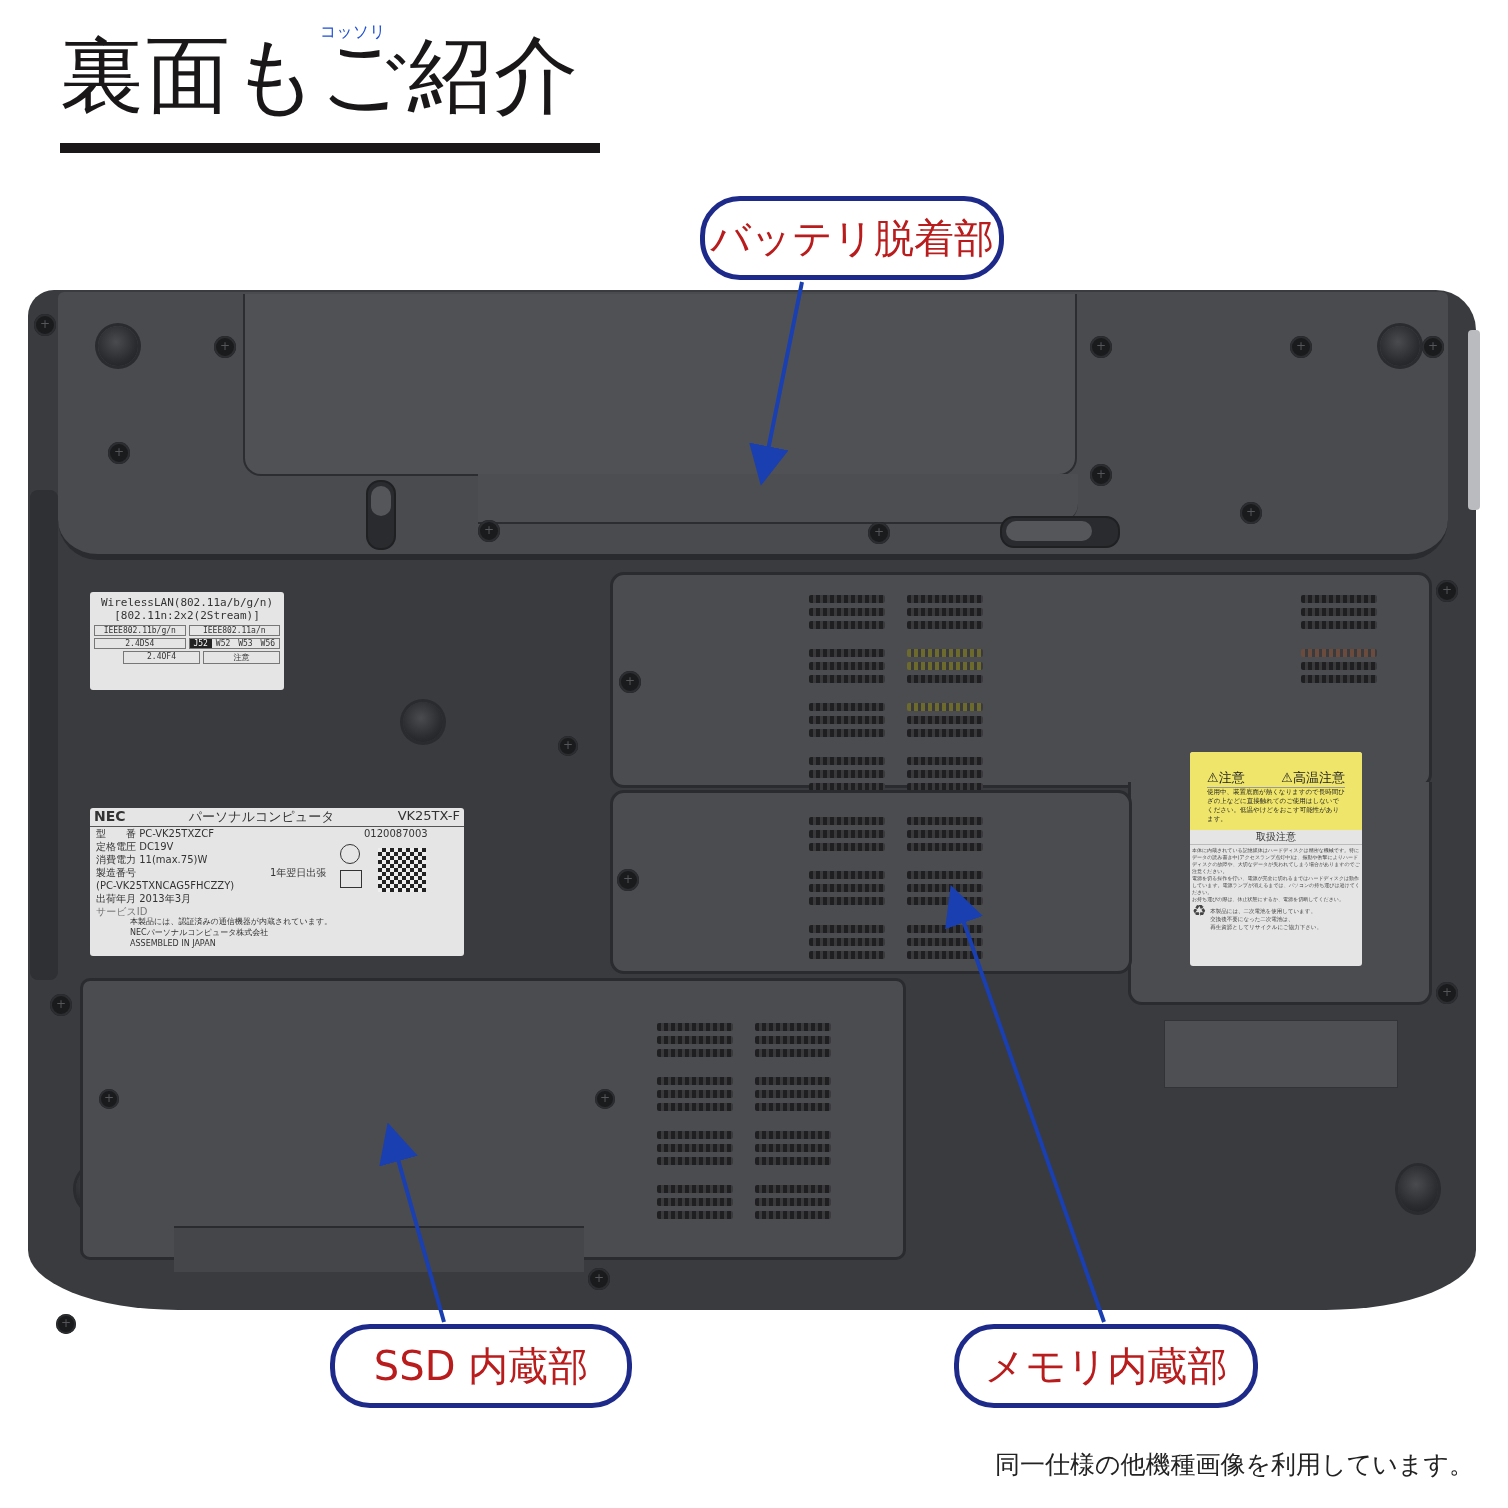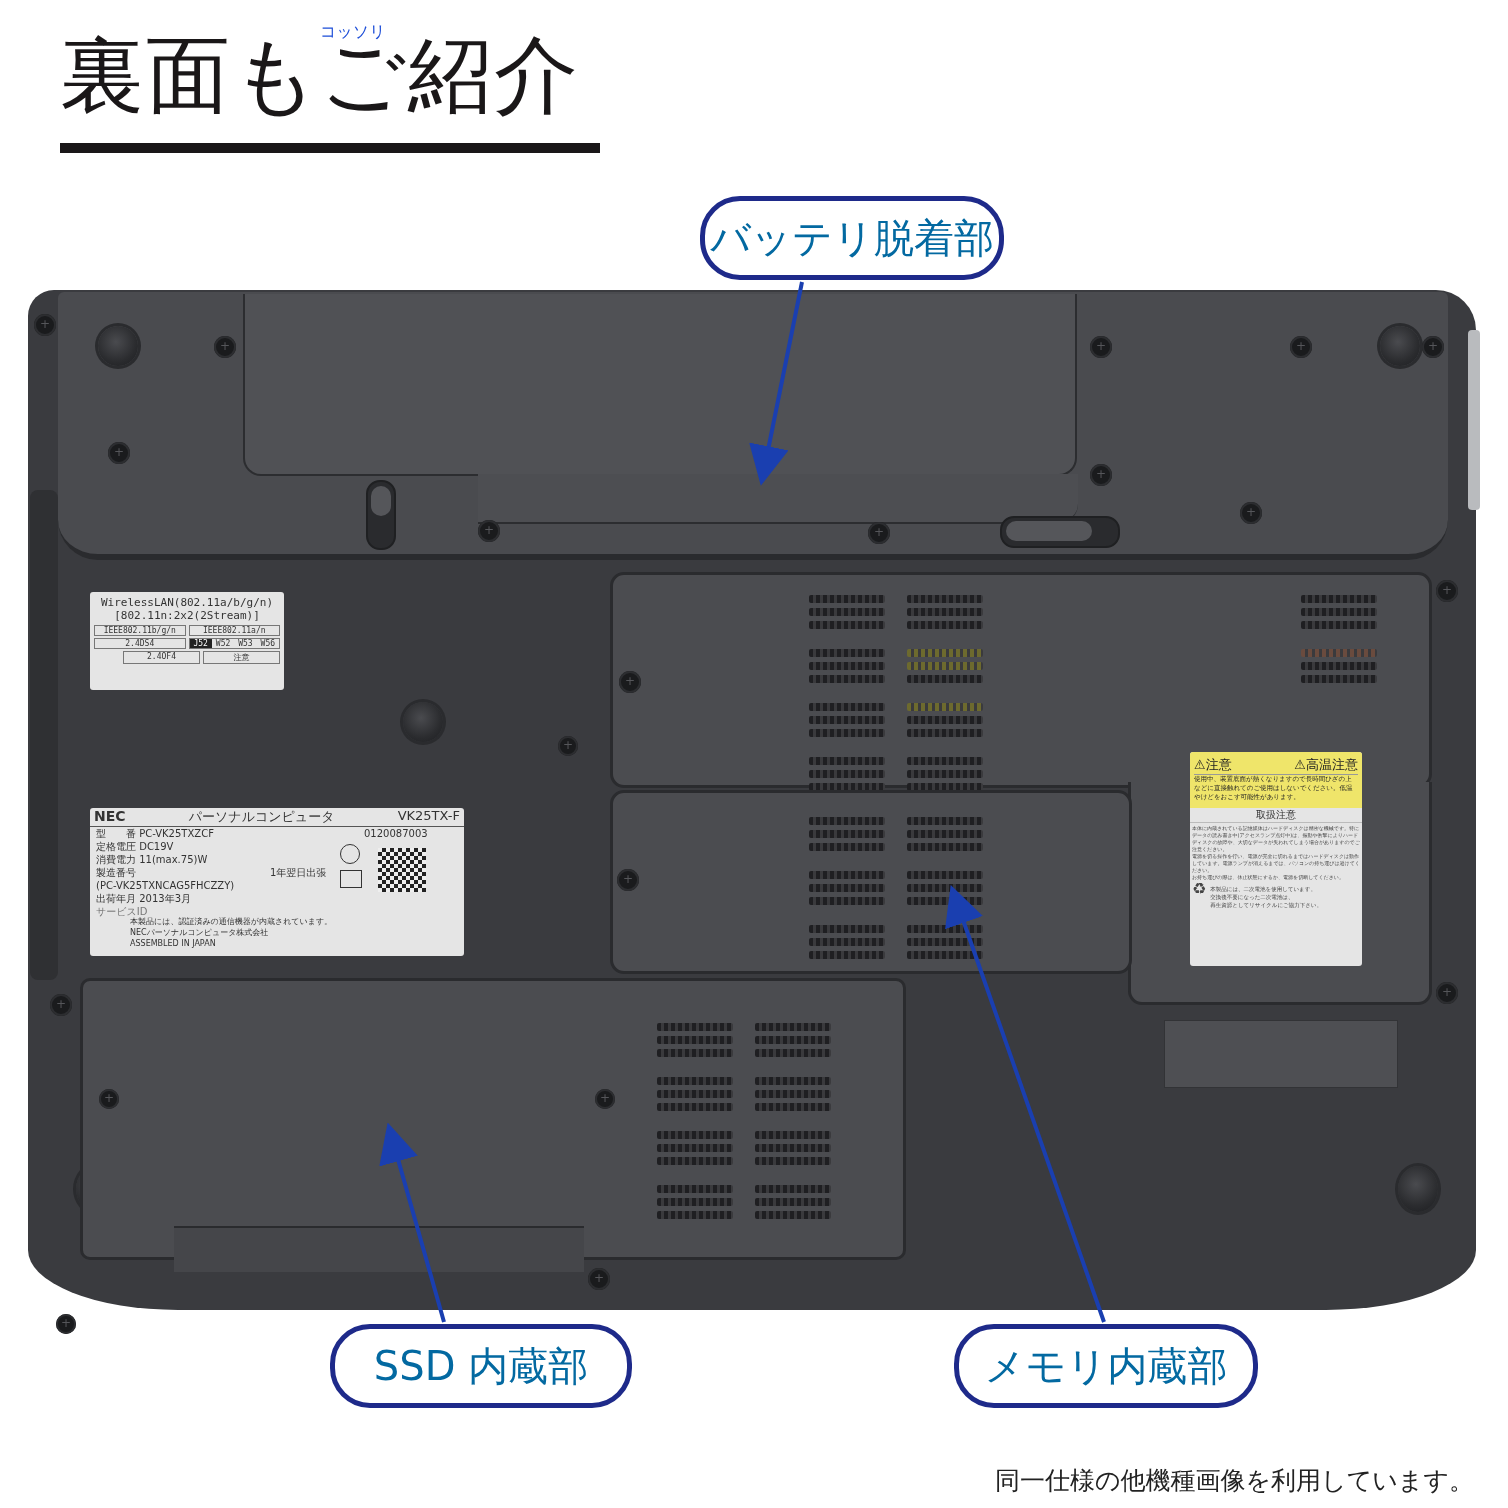--- a/index.html
+++ b/index.html
@@ -3,22 +3,22 @@
 <meta charset="utf-8">
 <style>
   html,body{margin:0;padding:0;background:#ffffff;}
   body{width:1508px;height:1508px;position:relative;overflow:hidden;font-family:"DejaVu Sans","Liberation Sans",sans-serif;color:#1a1a1a;}
   .abs{position:absolute;}
   
   .title{left:60px;top:20px;font-size:84px;letter-spacing:2px;color:#1a1718;line-height:110px;white-space:nowrap;}
   .ruby{left:320px;top:22px;font-size:16px;color:#1d4ed8;}
   .title-rule{left:60px;top:143px;width:540px;height:10px;background:#1a1718;}
   
-  .callout{border:5px solid #1e2a8a;border-radius:40px;background:#fff;display:flex;align-items:center;justify-content:center;font-size:40px;color:#0369a1;white-space:nowrap;box-sizing:border-box;}
-  .note{right:34px;top:1448px;font-size:25px;color:#222;white-space:nowrap;margin-top:16px;}
+  .callout{border:5px solid #1e2a8a;border-radius:40px;background:#fff;display:flex;align-items:center;justify-content:center;font-size:40px;color:#b91c1c;white-space:nowrap;box-sizing:border-box;}
+  .note{right:34px;top:1448px;font-size:25px;color:#222;white-space:nowrap;}
   
   .laptop{left:28px;top:290px;width:1448px;height:1020px;}
   .body-shell{left:0;top:0;width:1448px;height:1020px;background:#3a3b3f;border-radius:26px 40px 150px 150px / 26px 40px 60px 60px;}
   .battery-band{left:30px;top:2px;width:1390px;height:262px;background:#4a4b4f;border-radius:6px 6px 40px 40px;border-bottom:6px solid #2a2b2e;}
   .battery-pack{left:215px;top:4px;width:830px;height:180px;background:#505155;border:2px solid #2c2d30;border-top:none;border-radius:0 0 18px 18px;}
   .panel{background:#4b4c50;border:3px solid #2a2b2e;border-radius:14px;}
   .label{background:#e5e5e5;border-radius:3px;color:#333;font-family:"DejaVu Sans Mono","Liberation Mono",monospace;}
   .vent{display:flex;flex-direction:column;gap:6px;}
   .vent .grp{display:flex;flex-direction:column;gap:5px;margin-bottom:14px;}
   .vent .bar{height:8px;background:repeating-linear-gradient(90deg,#1f1f22 0 4px,#3a3a3d 4px 7px);border-radius:2px;}
@@ -277,21 +277,21 @@
     <div class="abs" style="left:250px;top:62px;width:20px;height:16px;border:1.5px solid #333;"></div>
     <div class="abs" style="left:288px;top:40px;width:48px;height:44px;background:repeating-conic-gradient(#222 0 25%,#eee 0 50%) 0 0/8px 8px;"></div>
     <div class="abs" style="left:40px;top:108px;font-size:8px;line-height:11px;">
       <div>本製品には、認証済みの通信機器が内蔵されています。</div>
       <div>NECパーソナルコンピュータ株式会社</div>
       <div>ASSEMBLED IN JAPAN</div>
     </div>
   </div>
 
   <div class="abs label" style="left:1162px;top:462px;width:172px;height:214px;font-family:'DejaVu Sans',sans-serif;overflow:hidden;">
-    <div class="warn-top" style="height:56px;padding:4px;box-sizing:border-box;">
+    <div class="warn-top" style="height:78px;padding:17px;box-sizing:border-box;">
       <div style="display:flex;justify-content:space-between;font-size:13px;border-bottom:1px solid #999;">
         <span>⚠<span>注意</span></span>
         <span>⚠<span>高温注意</span></span>
       </div>
       <div style="font-size:6.5px;line-height:9px;">使用中、装置底面が熱くなりますので長時間ひざの上などに直接触れてのご使用はしないでください。低温やけどをおこす可能性があります。</div>
     </div>
     <div style="text-align:center;font-size:10px;border-bottom:1px solid #bbb;">取扱注意</div>
     <div style="font-size:5px;line-height:7px;padding:2px;color:#444;">
       <div>本体に内蔵されている記憶媒体はハードディスクは精密な機械です。特にデータの読み書き中(アクセスランプ点灯中)は、振動や衝撃によりハードディスクの故障や、大切なデータが失われてしまう場合がありますのでご注意ください。</div>
       <div>電源を切る操作を行い、電源が完全に切れるまではハードディスクは動作しています。電源ランプが消えるまでは、パソコンの持ち運びは避けてください。</div>

